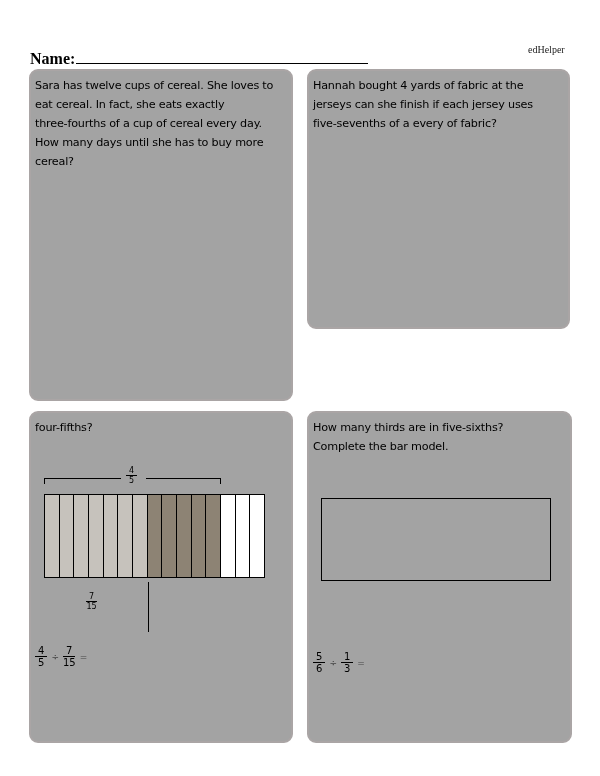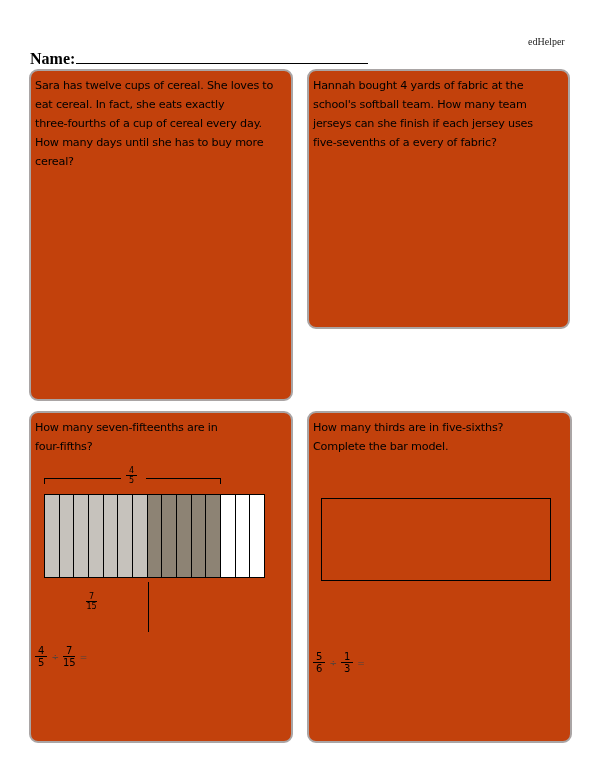--- a/index.html
+++ b/index.html
@@ -1,21 +1,21 @@
 <!DOCTYPE html>
 <html><head>
 <meta charset="utf-8">
 <style>
   html, body { margin:0; padding:0; background:#ffffff; }
   body { width:600px; height:776px; position:relative; overflow:hidden;
          font-family:"DejaVu Sans", sans-serif; color:#000; }
-  .brand { position:absolute; left:528px; top:36px; font-family:"Liberation Serif", serif; font-size:10px; color:#222; }
+  .brand { position:absolute; left:528px; top:44px; font-family:"Liberation Serif", serif; font-size:10px; color:#222; }
   .name-label { position:absolute; left:30px; top:50px; font-family:"Liberation Serif", serif; font-weight:bold; font-size:16px; }
   .name-line { position:absolute; left:76px; top:63px; width:292px; border-top:1px solid #000; }
-  .panel { position:absolute; border:2px solid #aaa5a5; border-radius:9px; box-sizing:border-box; background:#c2410c; }
+  .panel { position:absolute; border:2px solid #aaa5a5; border-radius:9px; box-sizing:border-box; background:#a3a3a3; }
   .p1 { left:29px; top:69px; width:264px; height:332px; }
   .p2 { left:307px; top:69px; width:263px; height:260px; }
   .p3 { left:29px; top:411px; width:264px; height:332px; }
   .p4 { left:307px; top:411px; width:265px; height:332px; }
   .qtext { position:absolute; left:4px; top:5px; width:252px; font-size:11.2px; line-height:19px; letter-spacing:-0.2px; }
   .line { display:block; white-space:nowrap; }
   .bar { position:absolute; left:44px; top:494px; width:221px; height:84px; display:flex; border:1px solid #000; box-sizing:border-box; }
   .seg { flex:1; border-right:1px solid #000; box-sizing:border-box; }
   .seg:last-child { border-right:none; }
   .seg.light { background:#c6c2bc; }
@@ -45,29 +45,27 @@
     <span class="line">eat cereal. In fact, she eats exactly</span>
     <span class="line">three-fourths of a cup of cereal every day.</span>
     <span class="line">How many days until she has to buy more</span>
     <span class="line">cereal?</span>
   </div>
 </div>
 
 <div class="panel p2">
   <div class="qtext">
     <span class="line">Hannah bought 4 yards of fabric at the</span>
-    <span class="line">school's softball team. How many team</span>
     <span class="line">jerseys can she finish if each jersey uses</span>
     <span class="line">five-sevenths of a every of fabric?</span>
   </div>
 </div>
 
 <div class="panel p3">
   <div class="qtext">
-    <span class="line">How many seven-fifteenths are in</span>
     <span class="line">four-fifths?</span>
   </div>
 </div>
 
 <div class="bracket-l"></div>
 <div class="bracket-r"></div>
 <div class="frac sm" style="left:126px; top:466px;">
   <span class="num">4</span>
   <span class="den">5</span>
 </div>

